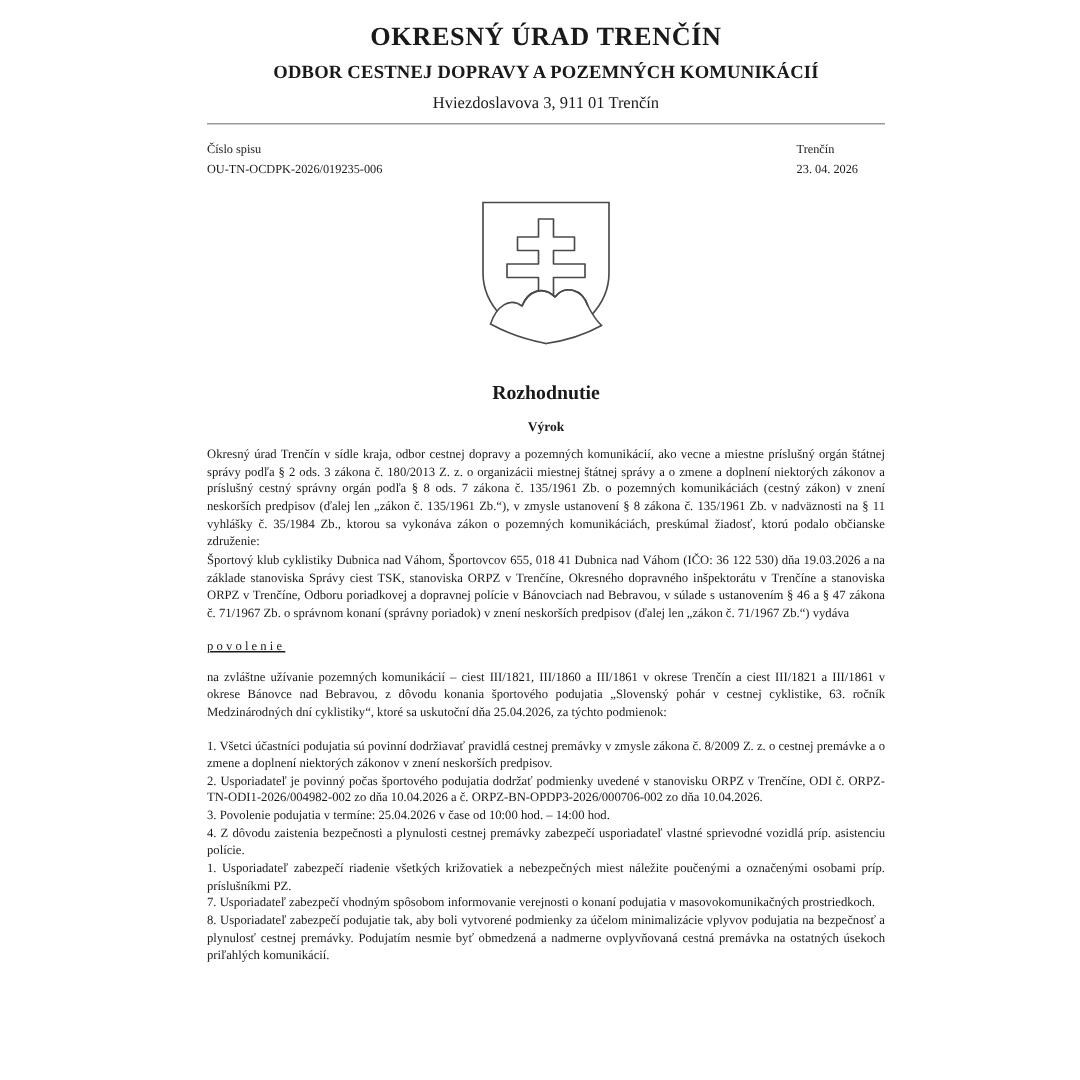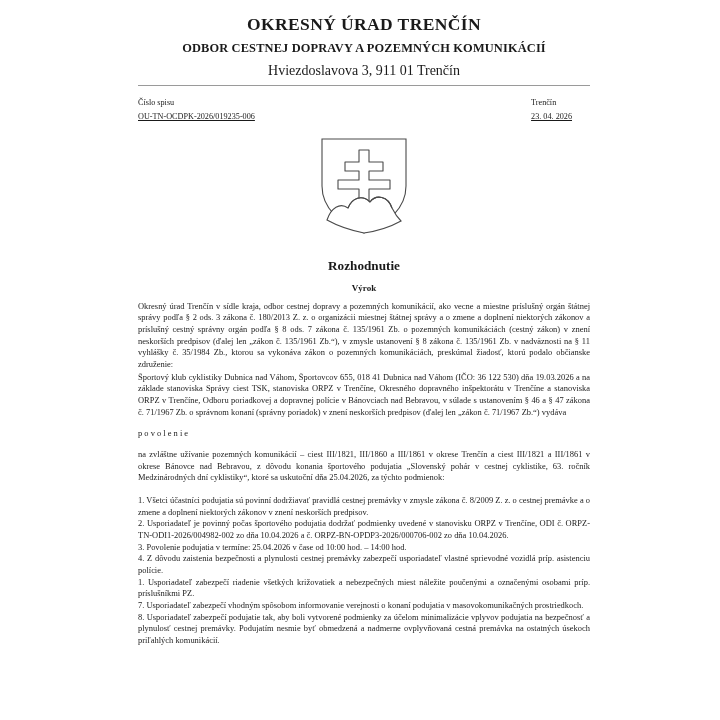--- a/index.html
+++ b/index.html
@@ -31,21 +31,21 @@
   }
   .dept-title {
     text-align: center;
     font-size: 12.4px;
     letter-spacing: 0.15px;
     margin: 0 0 8px 0;
     line-height: 1.15;
   }
   .address-line {
     text-align: center;
-    font-size: 14px;
+    font-size: 11px;
     margin: 0 0 5px 0;
     line-height: 1.2;
   }
   .divider {
     border: none;
     border-top: 1px solid #9a9a9a;
     margin: 0 0 11px 0;
     width: 100%;
   }
   .meta-row {
@@ -55,21 +55,21 @@
     font-size: 8.2px;
     line-height: 1.55;
   }
   .meta-col-left { text-align: left; }
   .meta-col-right { text-align: left; padding-right: 18px; }
   .meta-label {
     font-weight: normal;
     display: block;
     margin-bottom: 1px;
   }
-  .meta-value { display: block; text-decoration: underline; }
+  .meta-value { display: block; }
 
   .emblem-wrap {
     display: flex;
     justify-content: center;
     margin-top: 12px;
     margin-bottom: 6px;
   }
   .emblem { display: block; }
 
   .doc-title {
@@ -96,20 +96,21 @@
     line-height: 1.38;
     margin: 0 0 0 0;
     hyphens: none;
   }
   p.body-text + p.body-text { margin-top: 1px; }
   .spaced-word {
     font-size: 8.45px;
     letter-spacing: 2.1px;
     margin: 10px 0 11px 0;
     text-align: left;
+    text-decoration: underline;
   }
   .conditions {
     margin-top: 11px;
   }
   .condition {
     text-align: justify;
     font-size: 8.45px;
     line-height: 1.38;
     margin: 0;
   }

